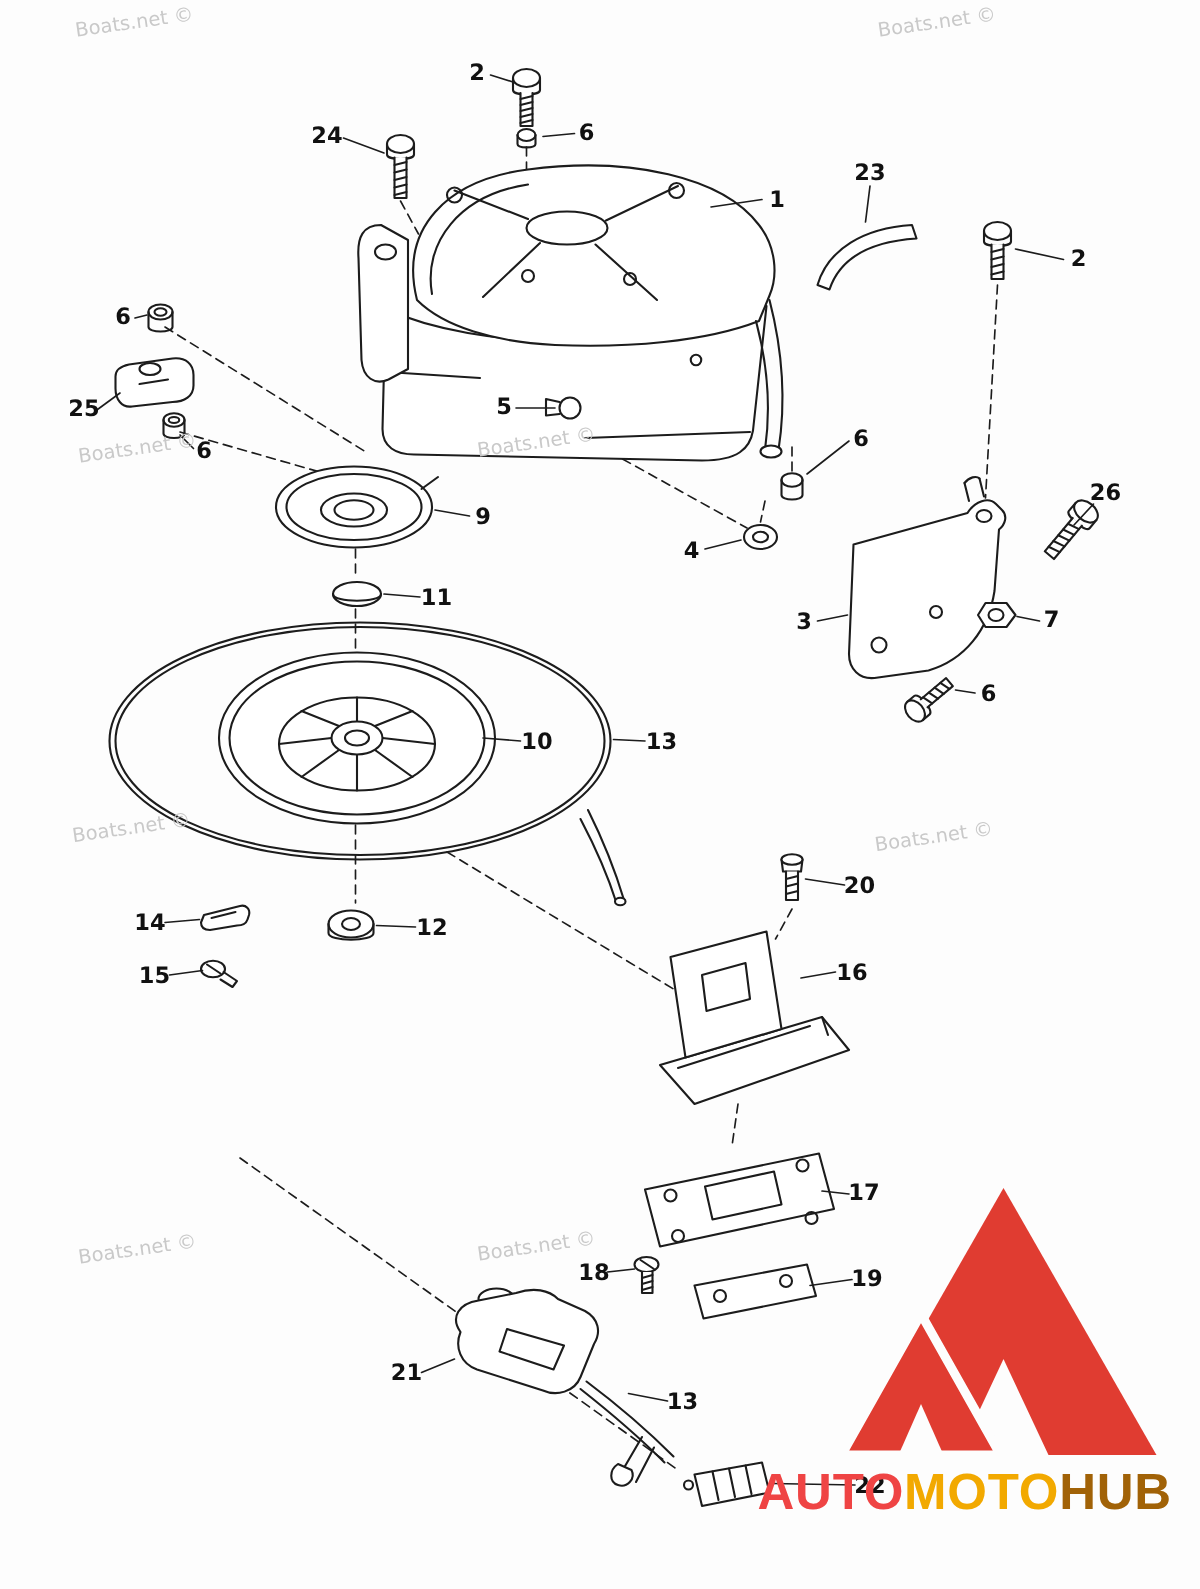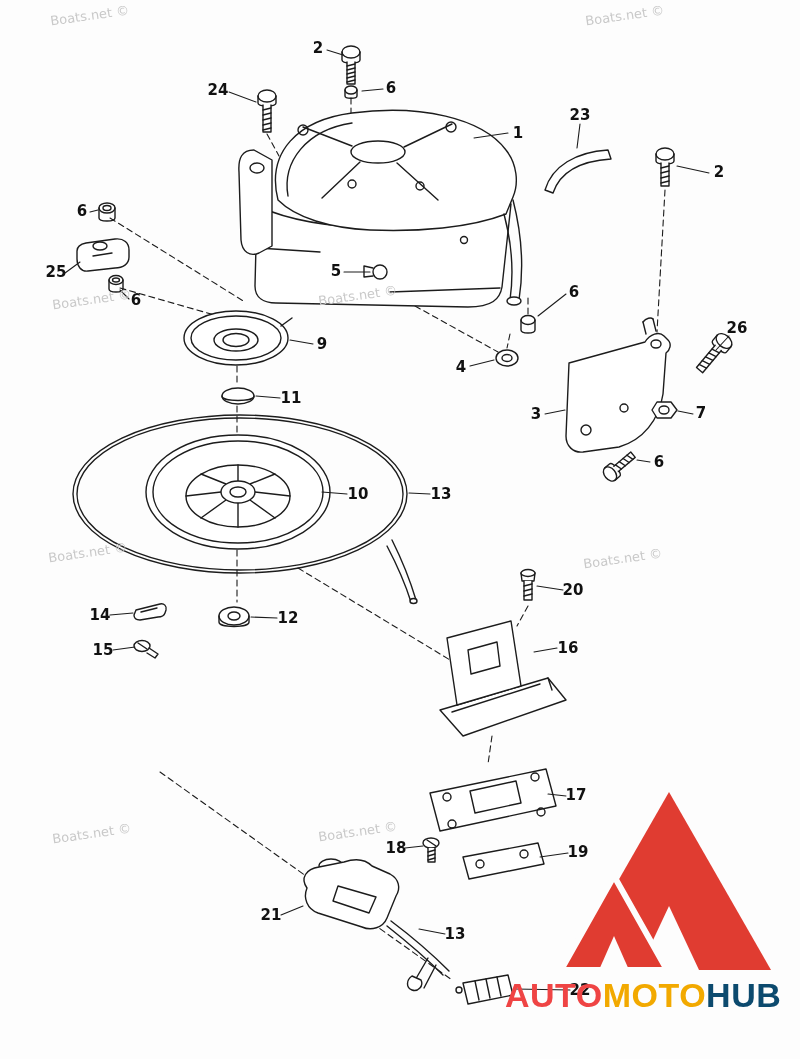--- a/index.html
+++ b/index.html
@@ -342,15 +342,15 @@
   </div>
 
 <div class="logo">
   <svg width="240" height="186" viewBox="0 0 240 186">
     <polygon points="130,4 232,182 28,182" style="fill: rgb(224, 60, 49);"></polygon>
     <polygon fill="#fdfdfd" points="100,182 130,118 160,182"></polygon>
     <polygon stroke="#fdfdfd" stroke-width="6" points="75,88 128,182 22,182" style="fill: rgb(224, 60, 49);"></polygon>
     <polygon fill="#fdfdfd" points="60,182 75,148 90,182"></polygon>
   </svg>
   <div class="logo-text">
-    <span style="color: #ef4444;">AUTO</span><span style="color: rgb(242, 169, 0); margin-top: 12px;">MOTO</span><span style="color: #0c4a6e;">HUB</span>
+    <span style="color: #ef4444;">AUTO</span><span style="color: rgb(242, 169, 0); margin-top: 12px;">MOTO</span><span style="color: #a16207;">HUB</span>
   </div>
 </div>
 
 </body></html>

